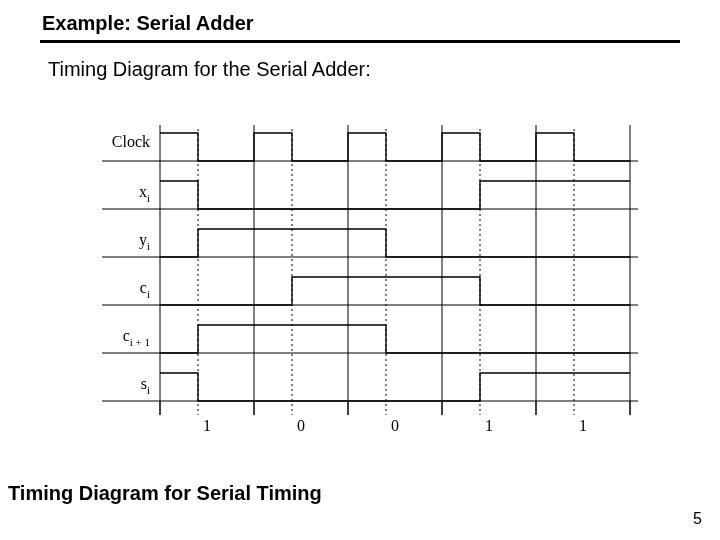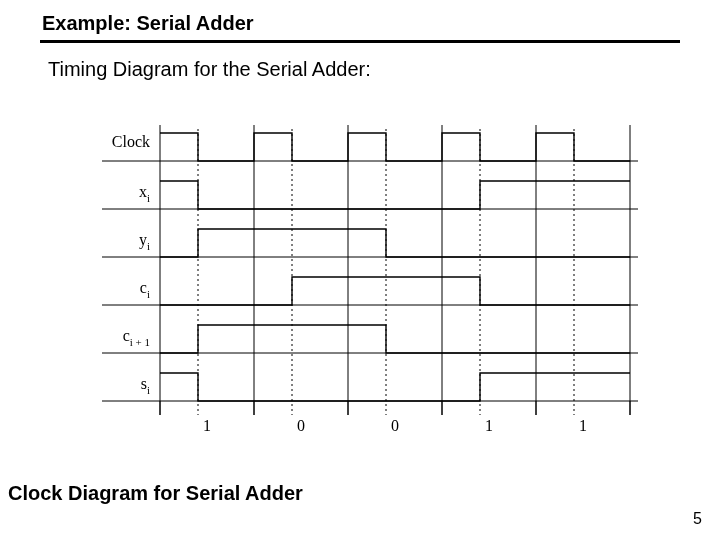--- a/index.html
+++ b/index.html
@@ -129,15 +129,15 @@
     <line class="thin" x1="446" y1="276" x2="446" y2="290"></line>
     <line class="thin" x1="540" y1="276" x2="540" y2="290"></line>
 
     <text class="bottom-label" x="117" y="306" text-anchor="middle">1</text>
     <text class="bottom-label" x="211" y="306" text-anchor="middle">0</text>
     <text class="bottom-label" x="305" y="306" text-anchor="middle">0</text>
     <text class="bottom-label" x="399" y="306" text-anchor="middle">1</text>
     <text class="bottom-label" x="493" y="306" text-anchor="middle">1</text>
   </svg>
 
-  <div class="caption">Clock Diagram for Serial Adder</div>
+  <div class="caption">Timing Diagram for Serial Timing</div>
   <div class="pagenum">5</div>
 </div>
 
 </body></html>

